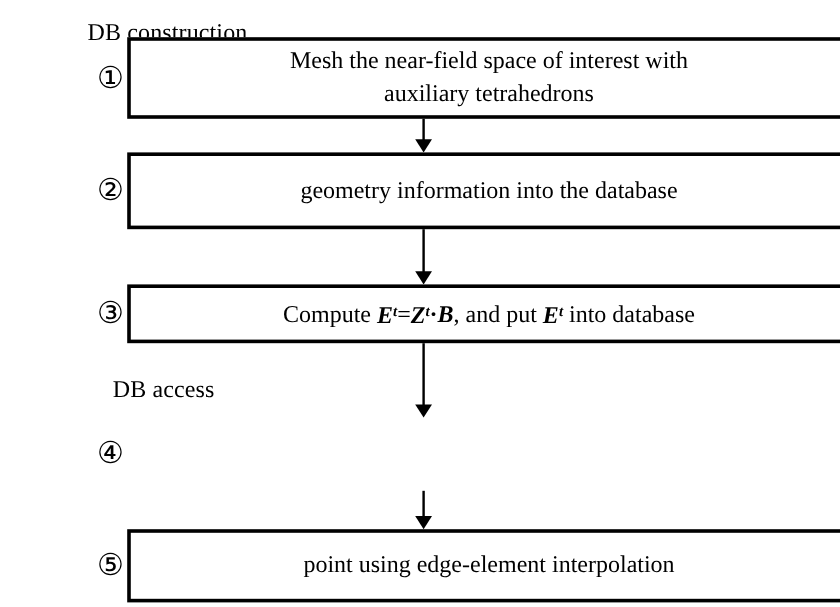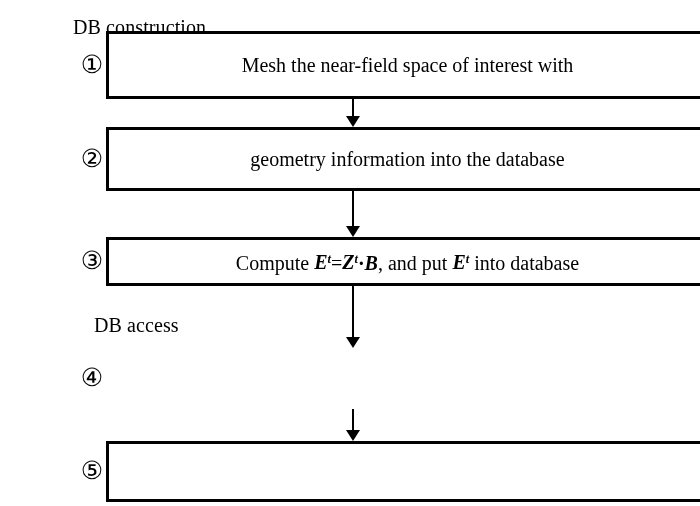--- a/index.html
+++ b/index.html
@@ -109,20 +109,21 @@
 <body>
 
 <div id="flowchart">
 
   <div class="section-label construction">DB construction</div>
 
   <div class="step-marker" style="left:79px; top:52px;">①</div>
   <div class="proc-box" style="top:31px; height:68px;">
     <span class="box-text">
       <span class="ln">Mesh the near-field space of interest with</span>
+      <span class="ln">auxiliary tetrahedrons</span>
     </span>
   </div>
 
   <div class="connector" style="top:99px; height:28px;">
     <span class="shaft" style="height:18px;"></span>
     <span class="head"></span>
   </div>
 
   <div class="step-marker" style="left:79px; top:146px;">②</div>
   <div class="proc-box" style="top:127px; height:64px;">
@@ -153,16 +154,17 @@
   <div class="step-marker" style="left:79px; top:365px;">④</div>
 
   <div class="connector" style="top:409px; height:32px;">
     <span class="shaft" style="height:22px;"></span>
     <span class="head"></span>
   </div>
 
   <div class="step-marker" style="left:79px; top:458px;">⑤</div>
   <div class="proc-box" style="top:441px; height:61px;">
     <span class="box-text">
+      <span class="ln">point using edge-element interpolation</span>
     </span>
   </div>
 
 </div>
 
 </body></html>

